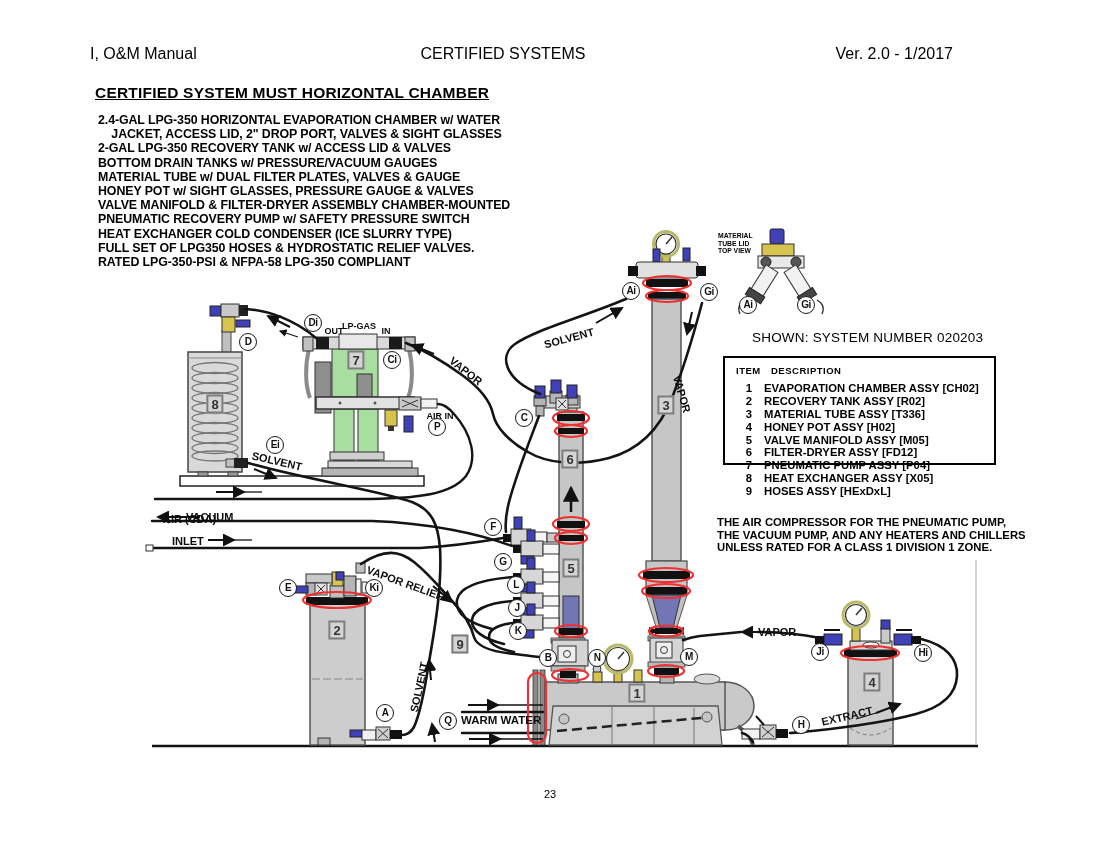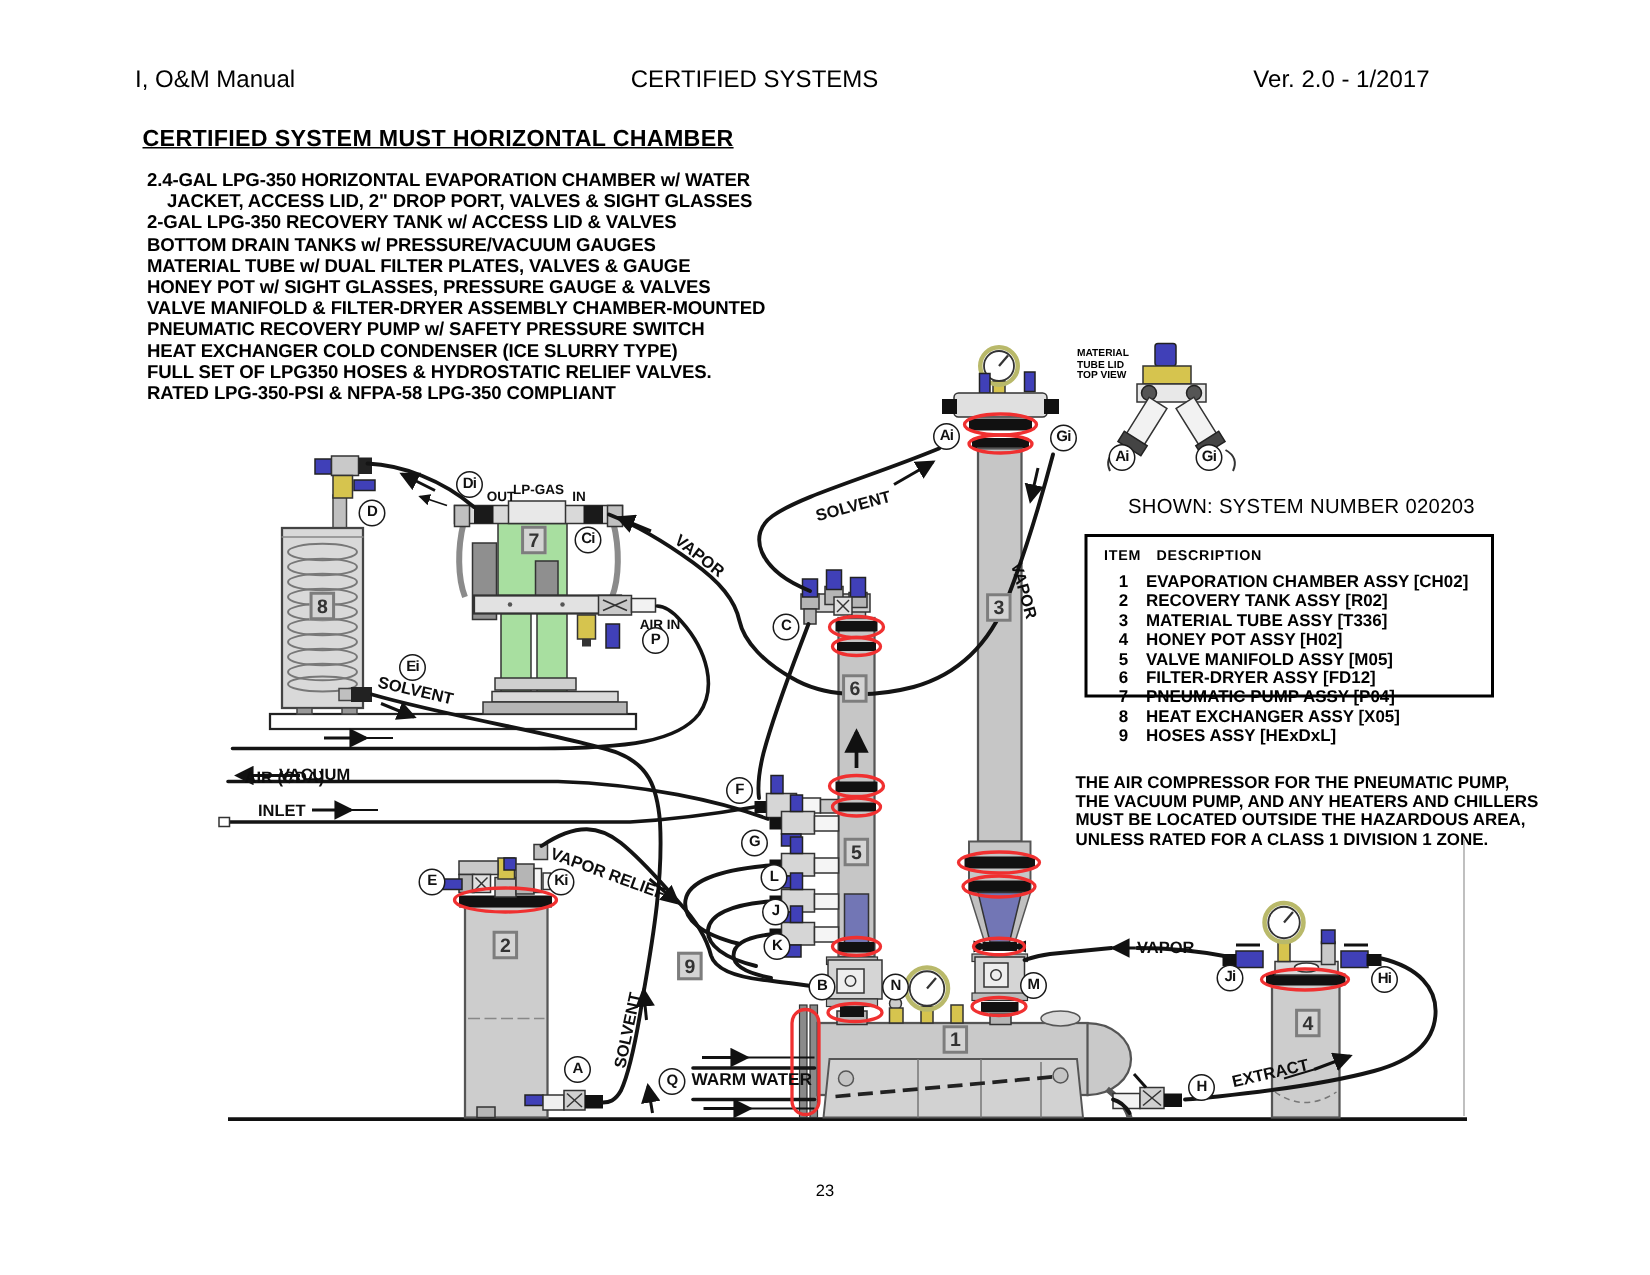--- a/index.html
+++ b/index.html
@@ -90,21 +90,20 @@
     <div class="pt-row">
         <span class="it">9</span>
         <span class="ds">HOSES ASSY [HExDxL]</span>
       </div>
   </div>
 </div>
 
 <div class="abs note" style="left:717px;top:516px">
   <div>THE AIR COMPRESSOR FOR THE PNEUMATIC PUMP,</div>
   <div>THE VACUUM PUMP, AND ANY HEATERS AND CHILLERS</div>
-  <div>MUST BE LOCATED OUTSIDE THE HAZARDOUS AREA,</div>
   <div>UNLESS RATED FOR A CLASS 1 DIVISION 1 ZONE.</div>
 </div>
 
 <div class="abs tvcap" style="left:718px;top:232px">
   <div>MATERIAL</div>
   <div>TUBE LID</div>
   <div>TOP VIEW</div>
 </div>
 
 <div class="abs footer" style="left:550px;top:788px;transform:translateX(-50%)">23</div>

